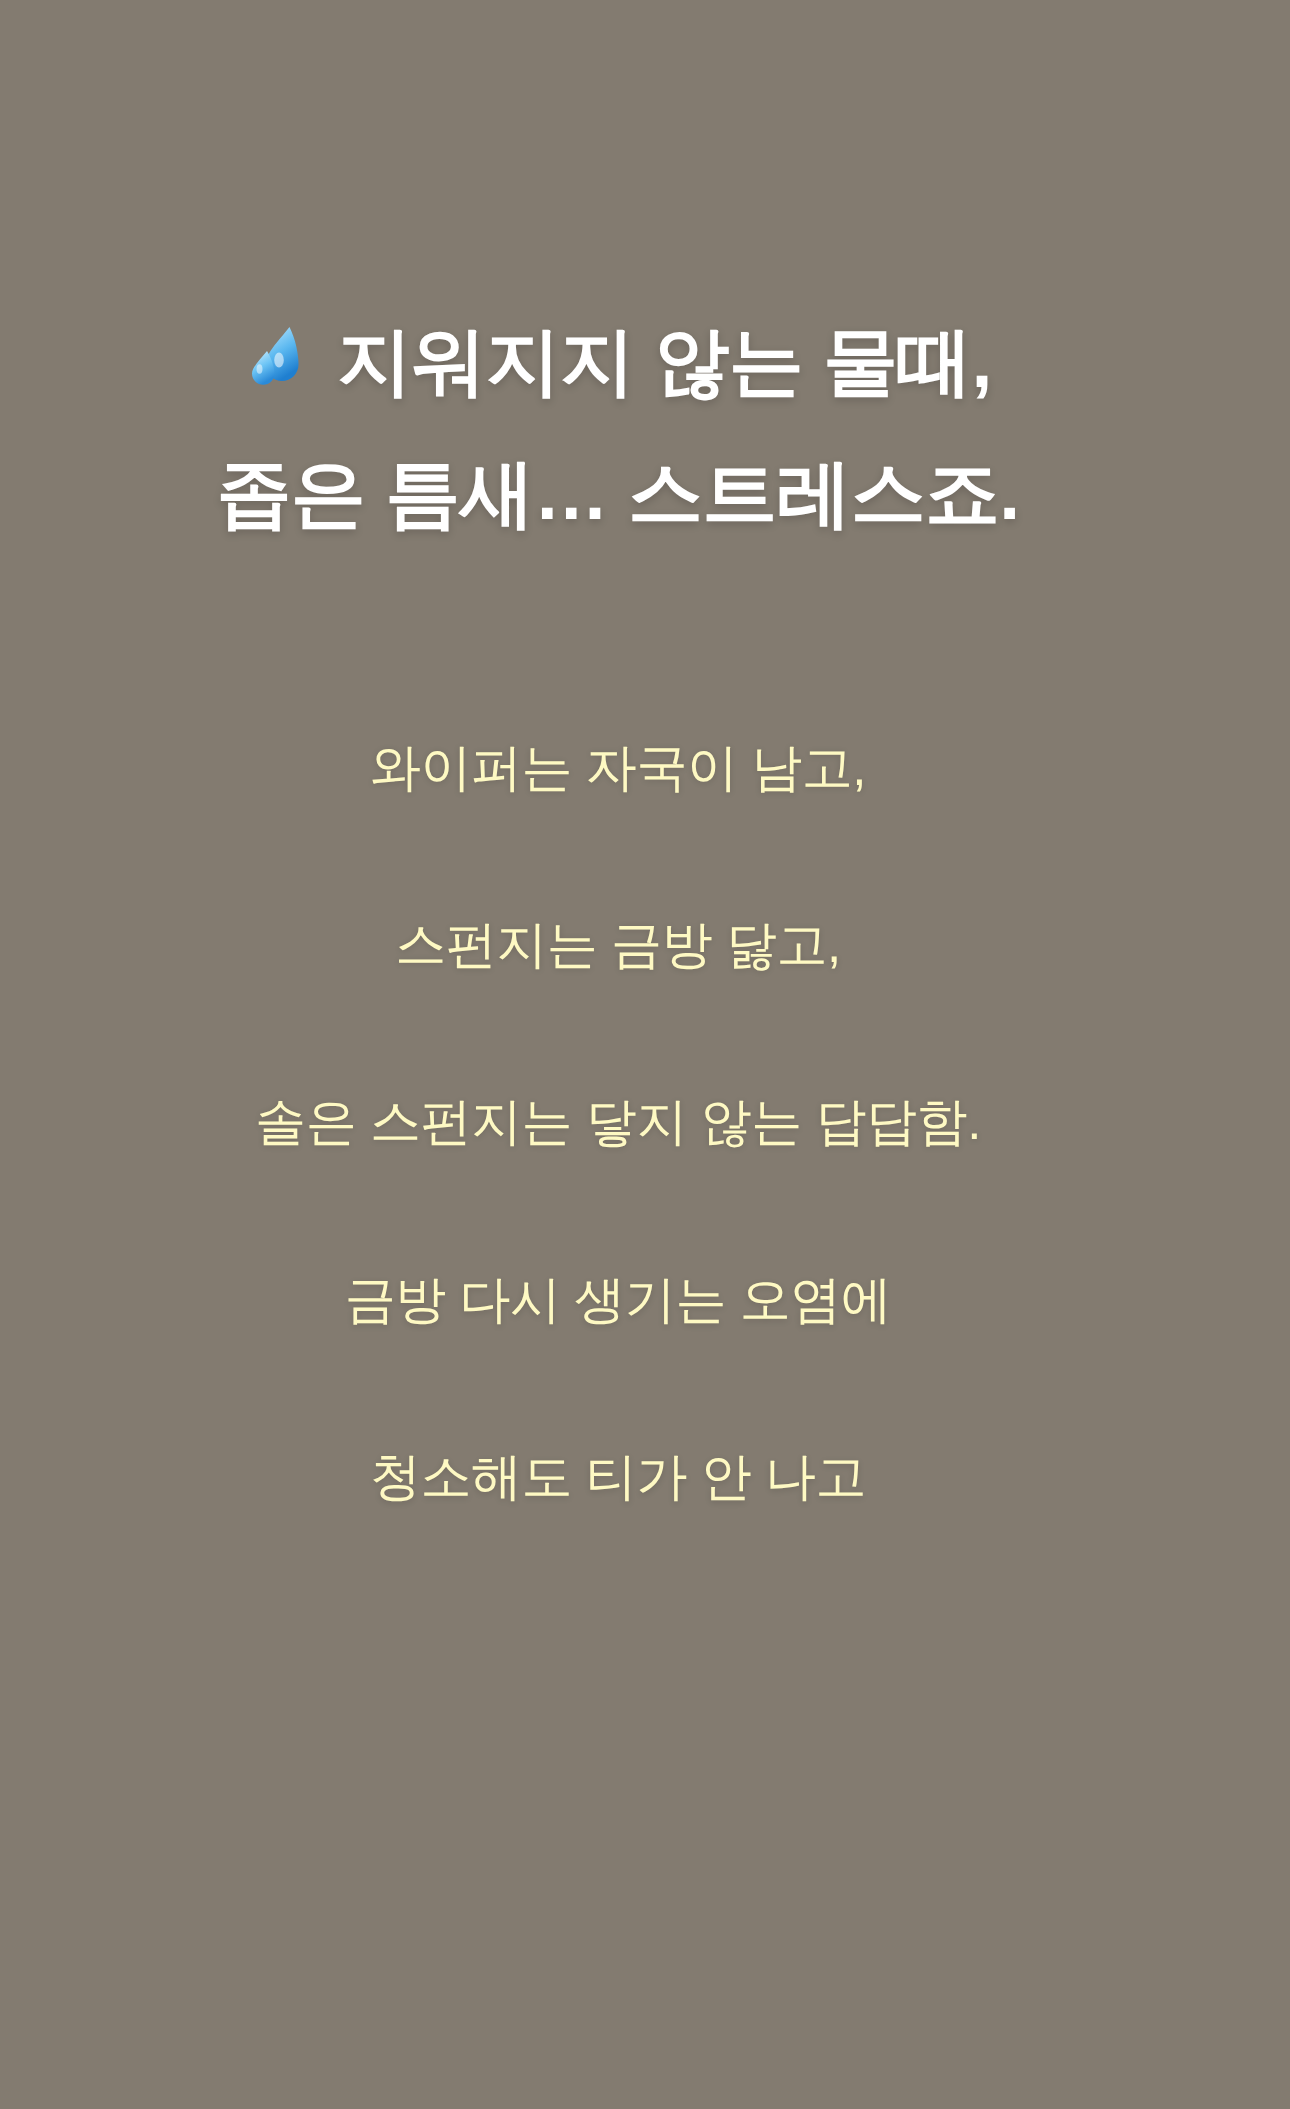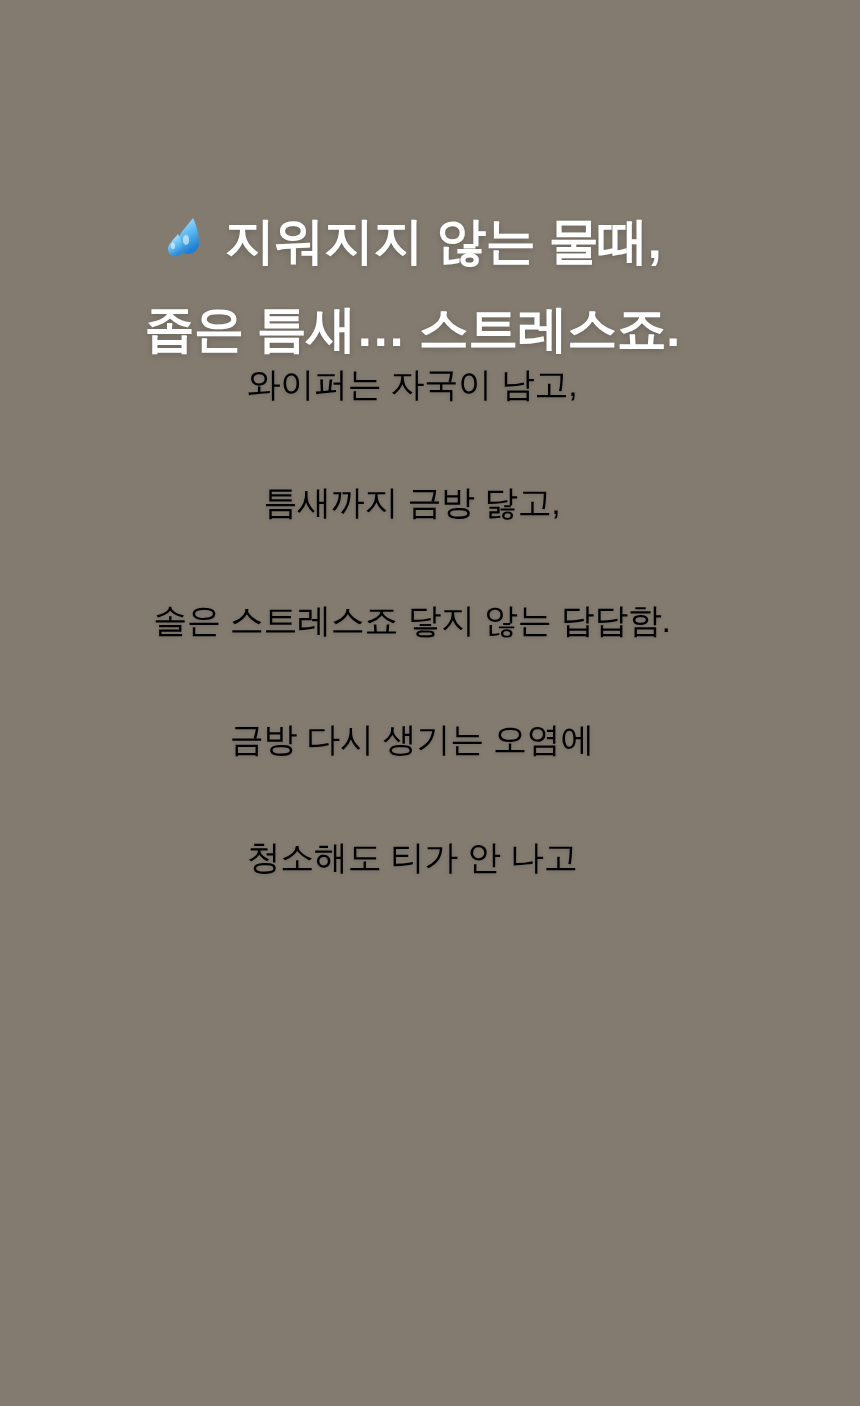--- a/index.html
+++ b/index.html
@@ -42,22 +42,23 @@
   }
   .drop-icon {
     display: inline-block;
     vertical-align: -6px;
     width: 52px;
     height: 52px;
     margin-right: 10px;
   }
   .body-block {
     width: 100%;
+    margin-top: 128px;
     text-align: center;
-    color: #000000;
+    color: #fef9c3;
     font-size: 34px;
     font-weight: 400;
     line-height: 1.3;
     letter-spacing: -0.3px;
     text-shadow: 0 1px 4px rgba(0,0,0,0.15);
   }
   .body-line {
     display: block;
     white-space: nowrap;
   }
@@ -91,19 +92,19 @@
           <ellipse cx="23" cy="28" rx="3.2" ry="5" fill="#ffffff" opacity="0.55"></ellipse>
           <ellipse cx="10" cy="34" rx="2" ry="3.2" fill="#ffffff" opacity="0.5"></ellipse>
         </svg>
       </span><span>지워지지 않는 물때,</span>
     </span>
     <span class="headline-line">좁은 틈새… 스트레스죠.</span>
   </div>
 
   <div class="body-block">
     <span class="body-line">와이퍼는 자국이 남고,</span>
-    <span class="body-line">틈새까지 금방 닳고,</span>
-    <span class="body-line">솔은 스트레스죠 닿지 않는 답답함.</span>
+    <span class="body-line">스펀지는 금방 닳고,</span>
+    <span class="body-line">솔은 스펀지는 닿지 않는 답답함.</span>
     <span class="body-line">금방 다시 생기는 오염에</span>
     <span class="body-line">청소해도 티가 안 나고</span>
   </div>
 
 </div>
 
 </body></html>

